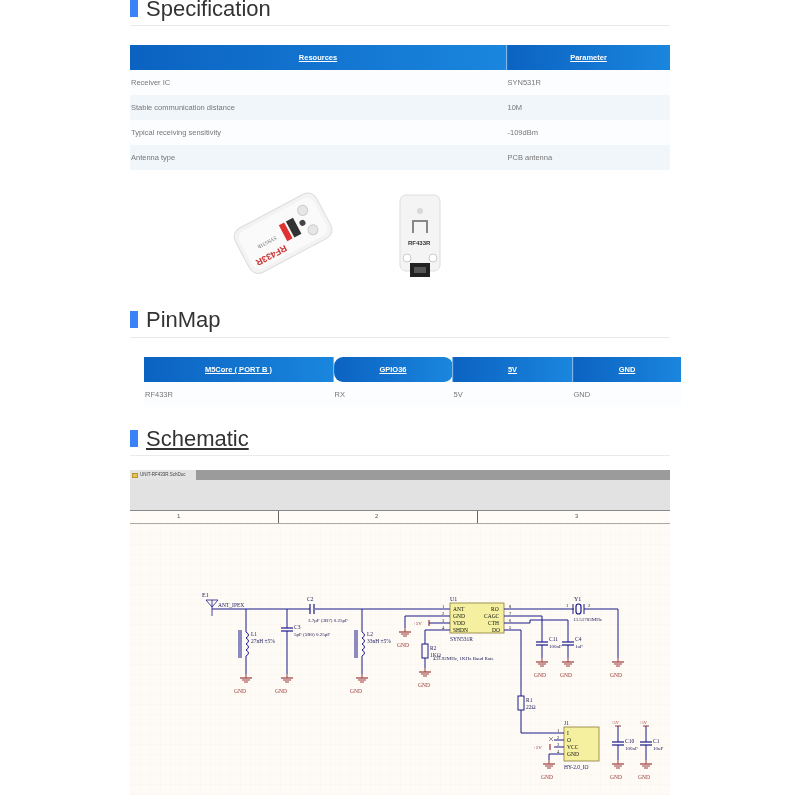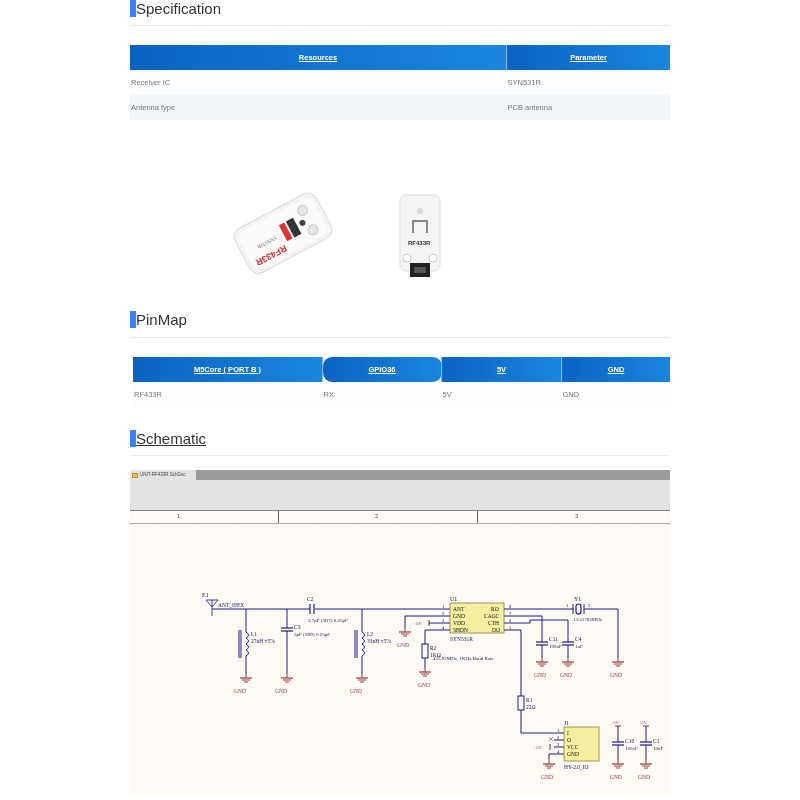--- a/index.html
+++ b/index.html
@@ -1,17 +1,17 @@
 <!DOCTYPE html>
 <html><head>
 <meta charset="utf-8">
 <style>
   html,body{margin:0;padding:0;background:#fff;}
   body{width:800px;height:800px;position:relative;overflow:hidden;font-family:"Liberation Sans",sans-serif;color:#333;}
-  .section-title{position:absolute;left:130px;font-size:15px;color:#333;border-left:6px solid #3b82f6;line-height:17px;}
+  .section-title{position:absolute;left:130px;font-size:22px;color:#333;padding-left:8px;border-left:8px solid #3b82f6;line-height:17px;}
   .rule{position:absolute;left:130px;width:540px;height:1px;background:#eaeaea;}
   table.spec{position:absolute;left:130px;width:540px;border-collapse:collapse;font-size:7.5px;}
   table.spec th{background:linear-gradient(90deg,#0b62c1,#1a86de);color:#fff;font-weight:bold;height:23px;border-right:1px solid #7fb6ea;text-decoration:underline;}
   table.spec th:last-child{border-right:none;}
   table.spec td{text-align:left;color:#777;height:23px;}
   table.spec tr:nth-child(even) td{background:#f1f6fb;}
   table.spec tr:nth-child(odd) td{background:#fbfdff;}
   .product{position:absolute;}
   .schem{position:absolute;left:130px;top:470px;width:540px;height:325px;}
   .tabbar{position:absolute;left:0;top:0;width:540px;height:10px;background:#9b9b9b;}
@@ -35,20 +35,28 @@
       <th style="width:374px;">Resources</th>
       <th>Parameter</th>
     </tr>
   </thead>
   <tbody>
     <tr>
         <td>Receiver IC</td>
         <td>SYN531R</td>
       </tr>
     <tr>
+        <td>Stable communication distance</td>
+        <td>10M</td>
+      </tr>
+    <tr>
+        <td>Typical receiving sensitivity</td>
+        <td>-109dBm</td>
+      </tr>
+    <tr>
         <td>Antenna type</td>
         <td>PCB antenna</td>
       </tr>
   </tbody>
 </table>
 
 <svg class="product" style="left:220px;top:188px;" width="120" height="95" viewBox="0 0 120 95">
   <g transform="rotate(-28 60 48)">
     <rect x="18" y="22" width="92" height="50" rx="10" fill="#f3f3f3" stroke="#dcdcdc"></rect>
     <rect x="22" y="26" width="84" height="42" rx="8" fill="#fafafa"></rect>
@@ -69,21 +77,21 @@
   <text x="10" y="52" font-size="6" font-weight="bold" fill="#333" font-family="Liberation Sans, sans-serif">RF433R</text>
   <circle cx="9" cy="65" r="4" fill="#fff" stroke="#ccc"></circle>
   <circle cx="35" cy="65" r="4" fill="#fff" stroke="#ccc"></circle>
   <rect x="12" y="70" width="20" height="14" fill="#222"></rect>
   <rect x="16" y="74" width="12" height="6" fill="#555"></rect>
 </svg>
 
 <div class="section-title" style="top:311px;">PinMap</div>
 <div class="rule" style="top:337px;"></div>
 
-<table class="spec" style="top:357px;width:537px;left:133px;">
+<table class="spec" style="top:357px;width:537px;left:144px;">
   <thead>
     <tr>
       <th style="width:187px;">M5Core ( PORT B )</th>
       <th style="width:116px;border-radius:9px;">GPIO36</th>
       <th style="width:117px;">5V</th>
       <th>GND</th>
     </tr>
   </thead>
   <tbody>
     <tr>

